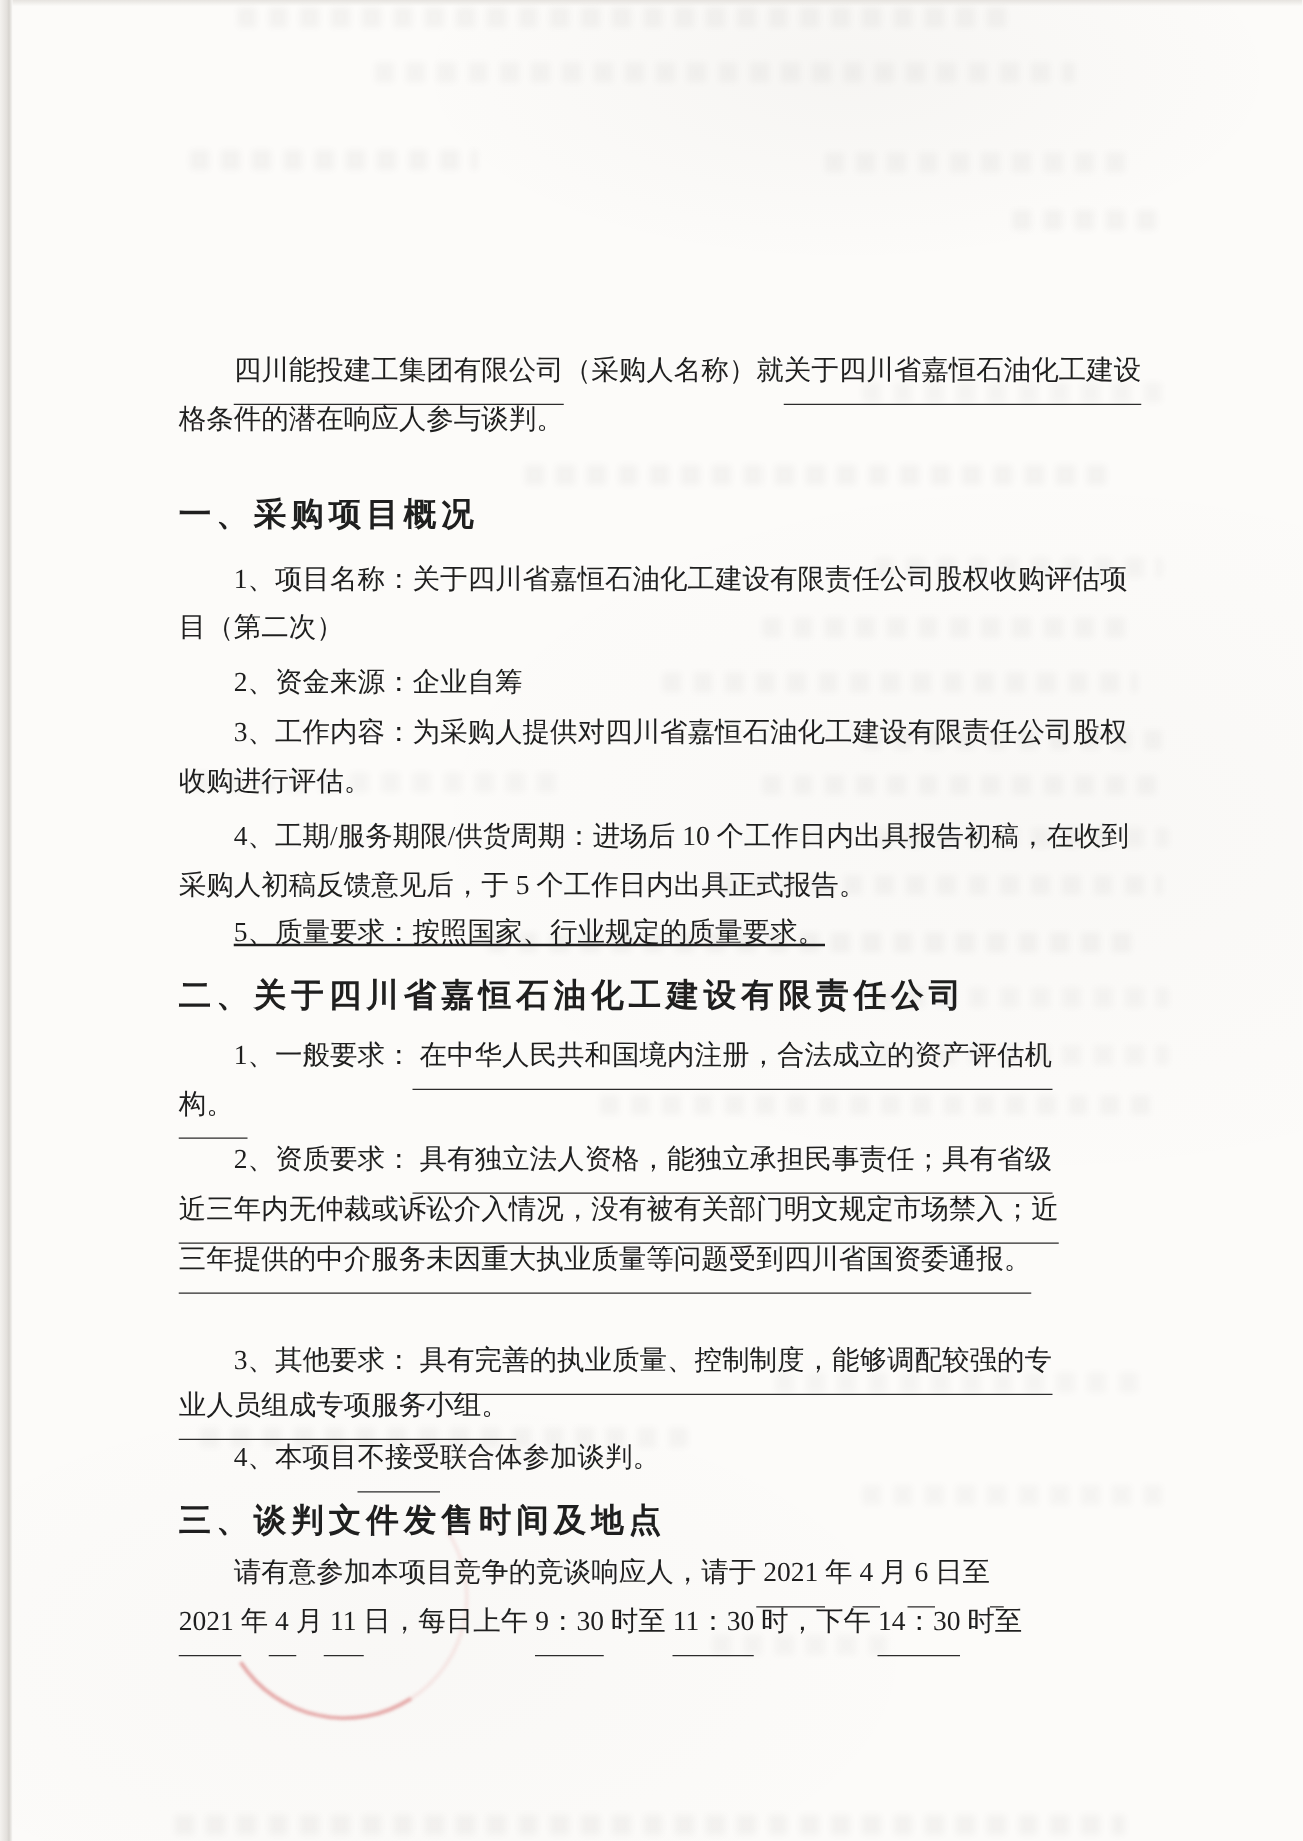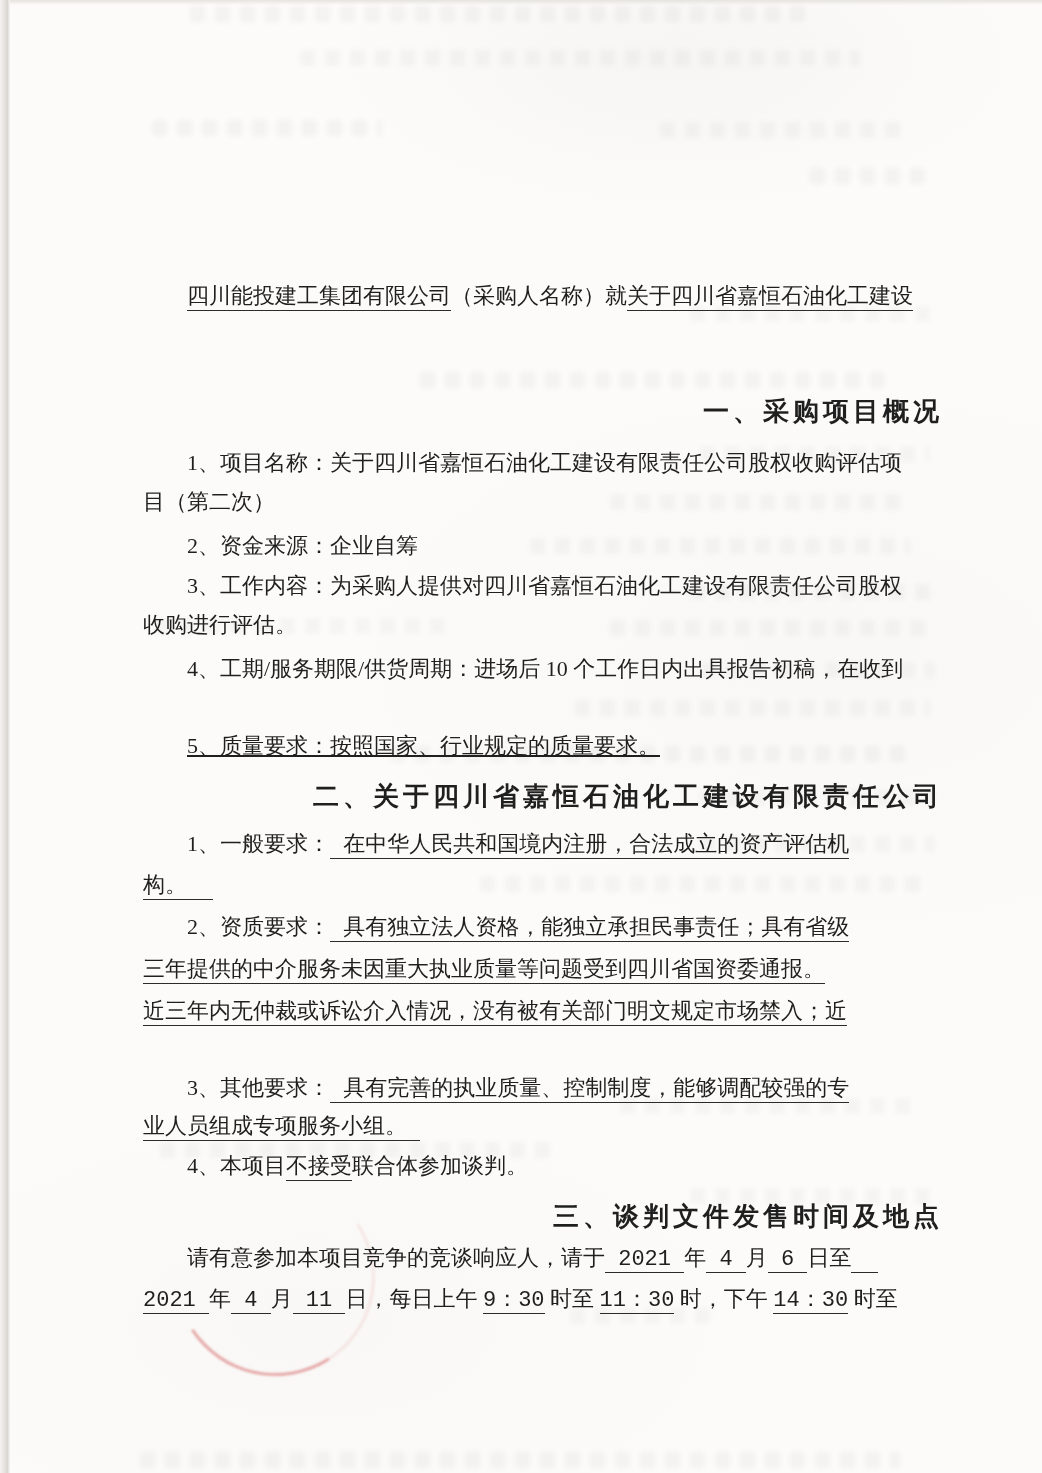--- a/index.html
+++ b/index.html
@@ -36,23 +36,22 @@
   .block {
     position:absolute; left:143px; width:800px;
     font-size:22px; line-height:38.5px;
   }
   .block .line { white-space:pre; }
   .block .line.indent { text-indent:44px; }
   .block.heading {
     font-family:"Liberation Sans","DejaVu Sans",sans-serif;
     font-weight:700; font-size:26px; line-height:40px; letter-spacing:4px;
     white-space:pre;
-    text-align:right;
   }
-  .u { border-bottom:1.5px solid #2b2b2b; padding-bottom:0;font-family:Liberation Mono, monospace; }
+  .u { border-bottom:1.5px solid #2b2b2b; padding-bottom:15px; }
   
   .smudge {
     position:absolute; height:16px; border-radius:2px;
     background:repeating-linear-gradient(90deg, rgba(105,102,98,0.55) 0 15px, rgba(105,102,98,0) 15px 25px);
     filter:blur(2.5px);
   }
   
   .stamp-arc {
     position:absolute; left:175px; top:1178px; width:194px; height:192px;
     border-radius:50%;
@@ -93,48 +92,50 @@
   <div class="smudge" style="left:690px;top:1188px;width:240px;opacity:.08"></div>
   <div class="smudge" style="left:570px;top:1308px;width:140px;opacity:.08"></div>
   <div class="smudge" style="left:140px;top:1452px;width:760px;opacity:.10"></div>
 
   <div class="stamp-arc" style="border-bottom-color: rgba(217, 124, 124, 0.66); border-right-color: rgba(217, 124, 124, 0.15);"></div>
 
 
   <div>
       <div class="block para" style="top: 277px;">
         <div class="line indent"><span class="u">四川能投建工集团有限公司</span><span>（采购人名称）就</span><span class="u">关于四川省嘉恒石油化工建设</span></div>
+        <div class="line"><span>格条件的潜在响应人参与谈判。</span></div>
       </div>
       <div class="block heading" style="top: 391px;">一、采购项目概况</div>
       <div class="block para" style="top: 444px;">
         <div class="line indent"><span>1、项目名称：关于四川省嘉恒石油化工建设有限责任公司股权收购评估项</span></div>
         <div class="line"><span>目（第二次）</span></div>
       </div>
       <div class="block para" style="top: 527px;">
         <div class="line indent"><span>2、资金来源：企业自筹</span></div>
       </div>
       <div class="block para" style="top: 567px;">
         <div class="line indent"><span>3、工作内容：为采购人提供对四川省嘉恒石油化工建设有限责任公司股权</span></div>
         <div class="line"><span>收购进行评估。</span></div>
       </div>
       <div class="block para" style="top: 650px;">
         <div class="line indent"><span>4、工期/服务期限/供货周期：进场后 10 个工作日内出具报告初稿，在收到</span></div>
+        <div class="line"><span>采购人初稿反馈意见后，于 5 个工作日内出具正式报告。</span></div>
       </div>
       <div class="block para" style="top: 727px; text-decoration: underline;">
         <div class="line indent"><span>5、质量要求：按照国家、行业规定的质量要求。</span></div>
       </div>
       <div class="block heading" style="top: 776px;">二、关于四川省嘉恒石油化工建设有限责任公司</div>
       <div class="block para" style="top: 825px;">
         <div class="line indent"><span>1、一般要求：</span><span class="u"> 在中华人民共和国境内注册，合法成立的资产评估机</span></div>
         <div class="line"><span class="u">构。  </span></div>
       </div>
       <div class="block para" style="top: 907px; line-height: 40px;">
         <div class="line indent"><span>2、资质要求：</span><span class="u"> 具有独立法人资格，能独立承担民事责任；具有省级</span></div>
+        <div class="line"><span class="u">近三年内无仲裁或诉讼介入情况，没有被有关部门明文规定市场禁入；近</span></div>
         <div class="line"><span class="u">三年提供的中介服务未因重大执业质量等问题受到四川省国资委通报。</span></div>
-        <div class="line"><span class="u">近三年内无仲裁或诉讼介入情况，没有被有关部门明文规定市场禁入；近</span></div>
       </div>
       <div class="block para" style="top: 1070px; line-height: 36px;">
         <div class="line indent"><span>3、其他要求：</span><span class="u"> 具有完善的执业质量、控制制度，能够调配较强的专</span></div>
         <div class="line"><span class="u">业人员组成专项服务小组。 </span></div>
       </div>
       <div class="block para" style="top: 1147px;">
         <div class="line indent"><span>4、本项目</span><span class="u">不接受</span><span>联合体参加谈判。</span></div>
       </div>
       <div class="block heading" style="top: 1196px;">三、谈判文件发售时间及地点</div>
       <div class="block para" style="top: 1239px;">

